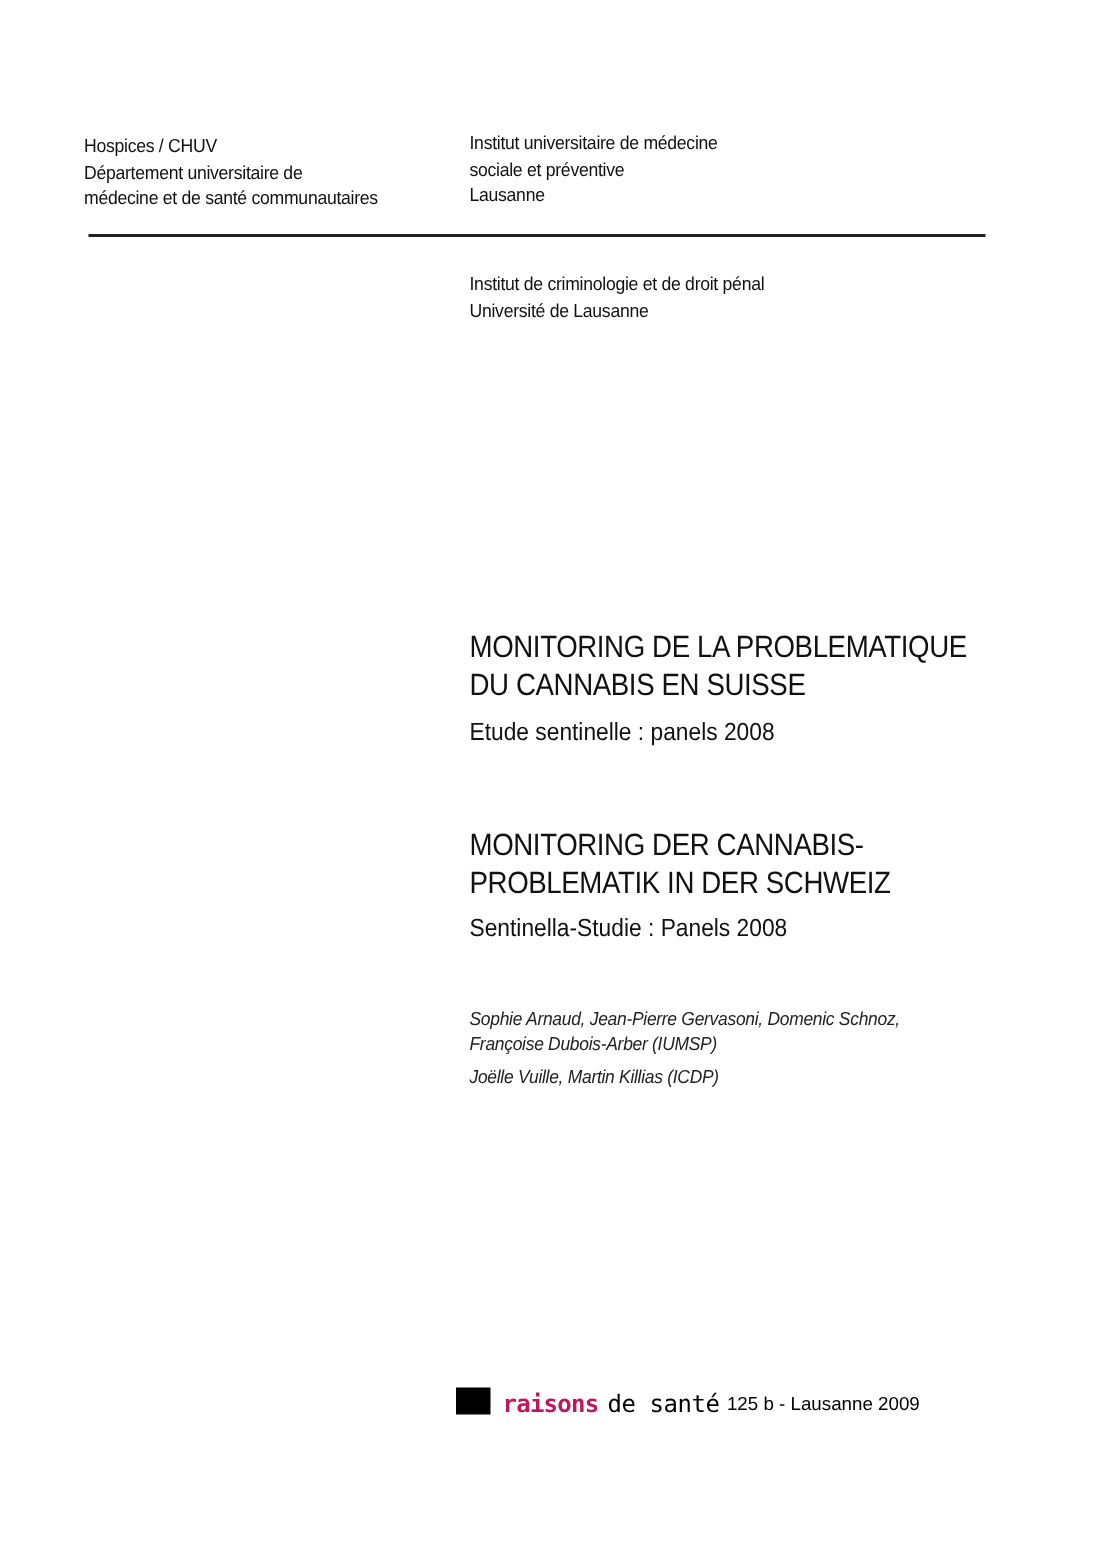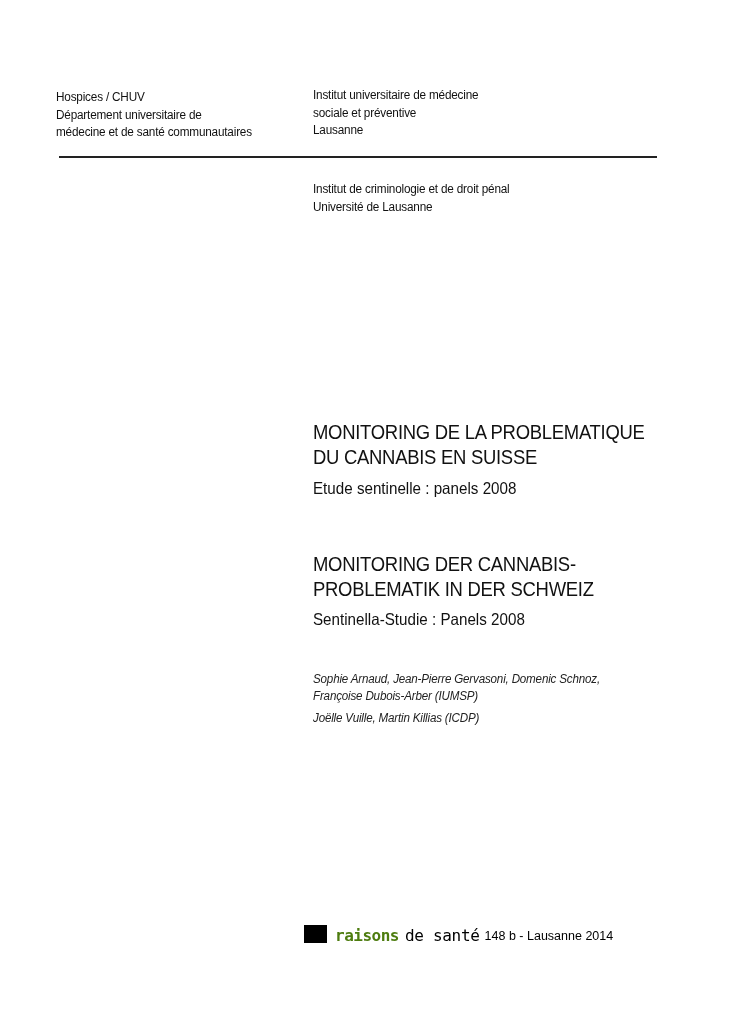--- a/index.html
+++ b/index.html
@@ -83,21 +83,21 @@
       background: #000000;
       margin-right: 8px;
       margin-bottom: 3px;
     }
     .footer .brand {
       font-family: "DejaVu Sans Mono", monospace;
       font-size: 16px;
       font-weight: bold;
       letter-spacing: -0.5px;
       line-height: 20px;
-      color: #4d7c0f;
+      color: #be185d;
     }
     .footer .brand-rest {
       font-family: "DejaVu Sans Mono", monospace;
       font-size: 16px;
       line-height: 20px;
       margin-left: 6px;
       letter-spacing: -0.3px;
       color: #000000;
     }
     .footer .series {
@@ -145,14 +145,14 @@
 <div class="abs authors" style="left:313px; top:671px;">
   <div>Sophie Arnaud, Jean-Pierre Gervasoni, Domenic Schnoz,</div>
   <div>Françoise Dubois-Arber (IUMSP)</div>
 </div>
 <div class="abs authors" style="left:313px; top:710px;">Joëlle Vuille, Martin Killias (ICDP)</div>
 
 <div class="footer">
   <span class="sq"></span>
   <span class="brand">raisons</span>
   <span class="brand-rest">de santé</span>
-  <span class="series">148 b  -  Lausanne 2014</span>
+  <span class="series">125 b  -  Lausanne 2009</span>
 </div>
 
 </body></html>

